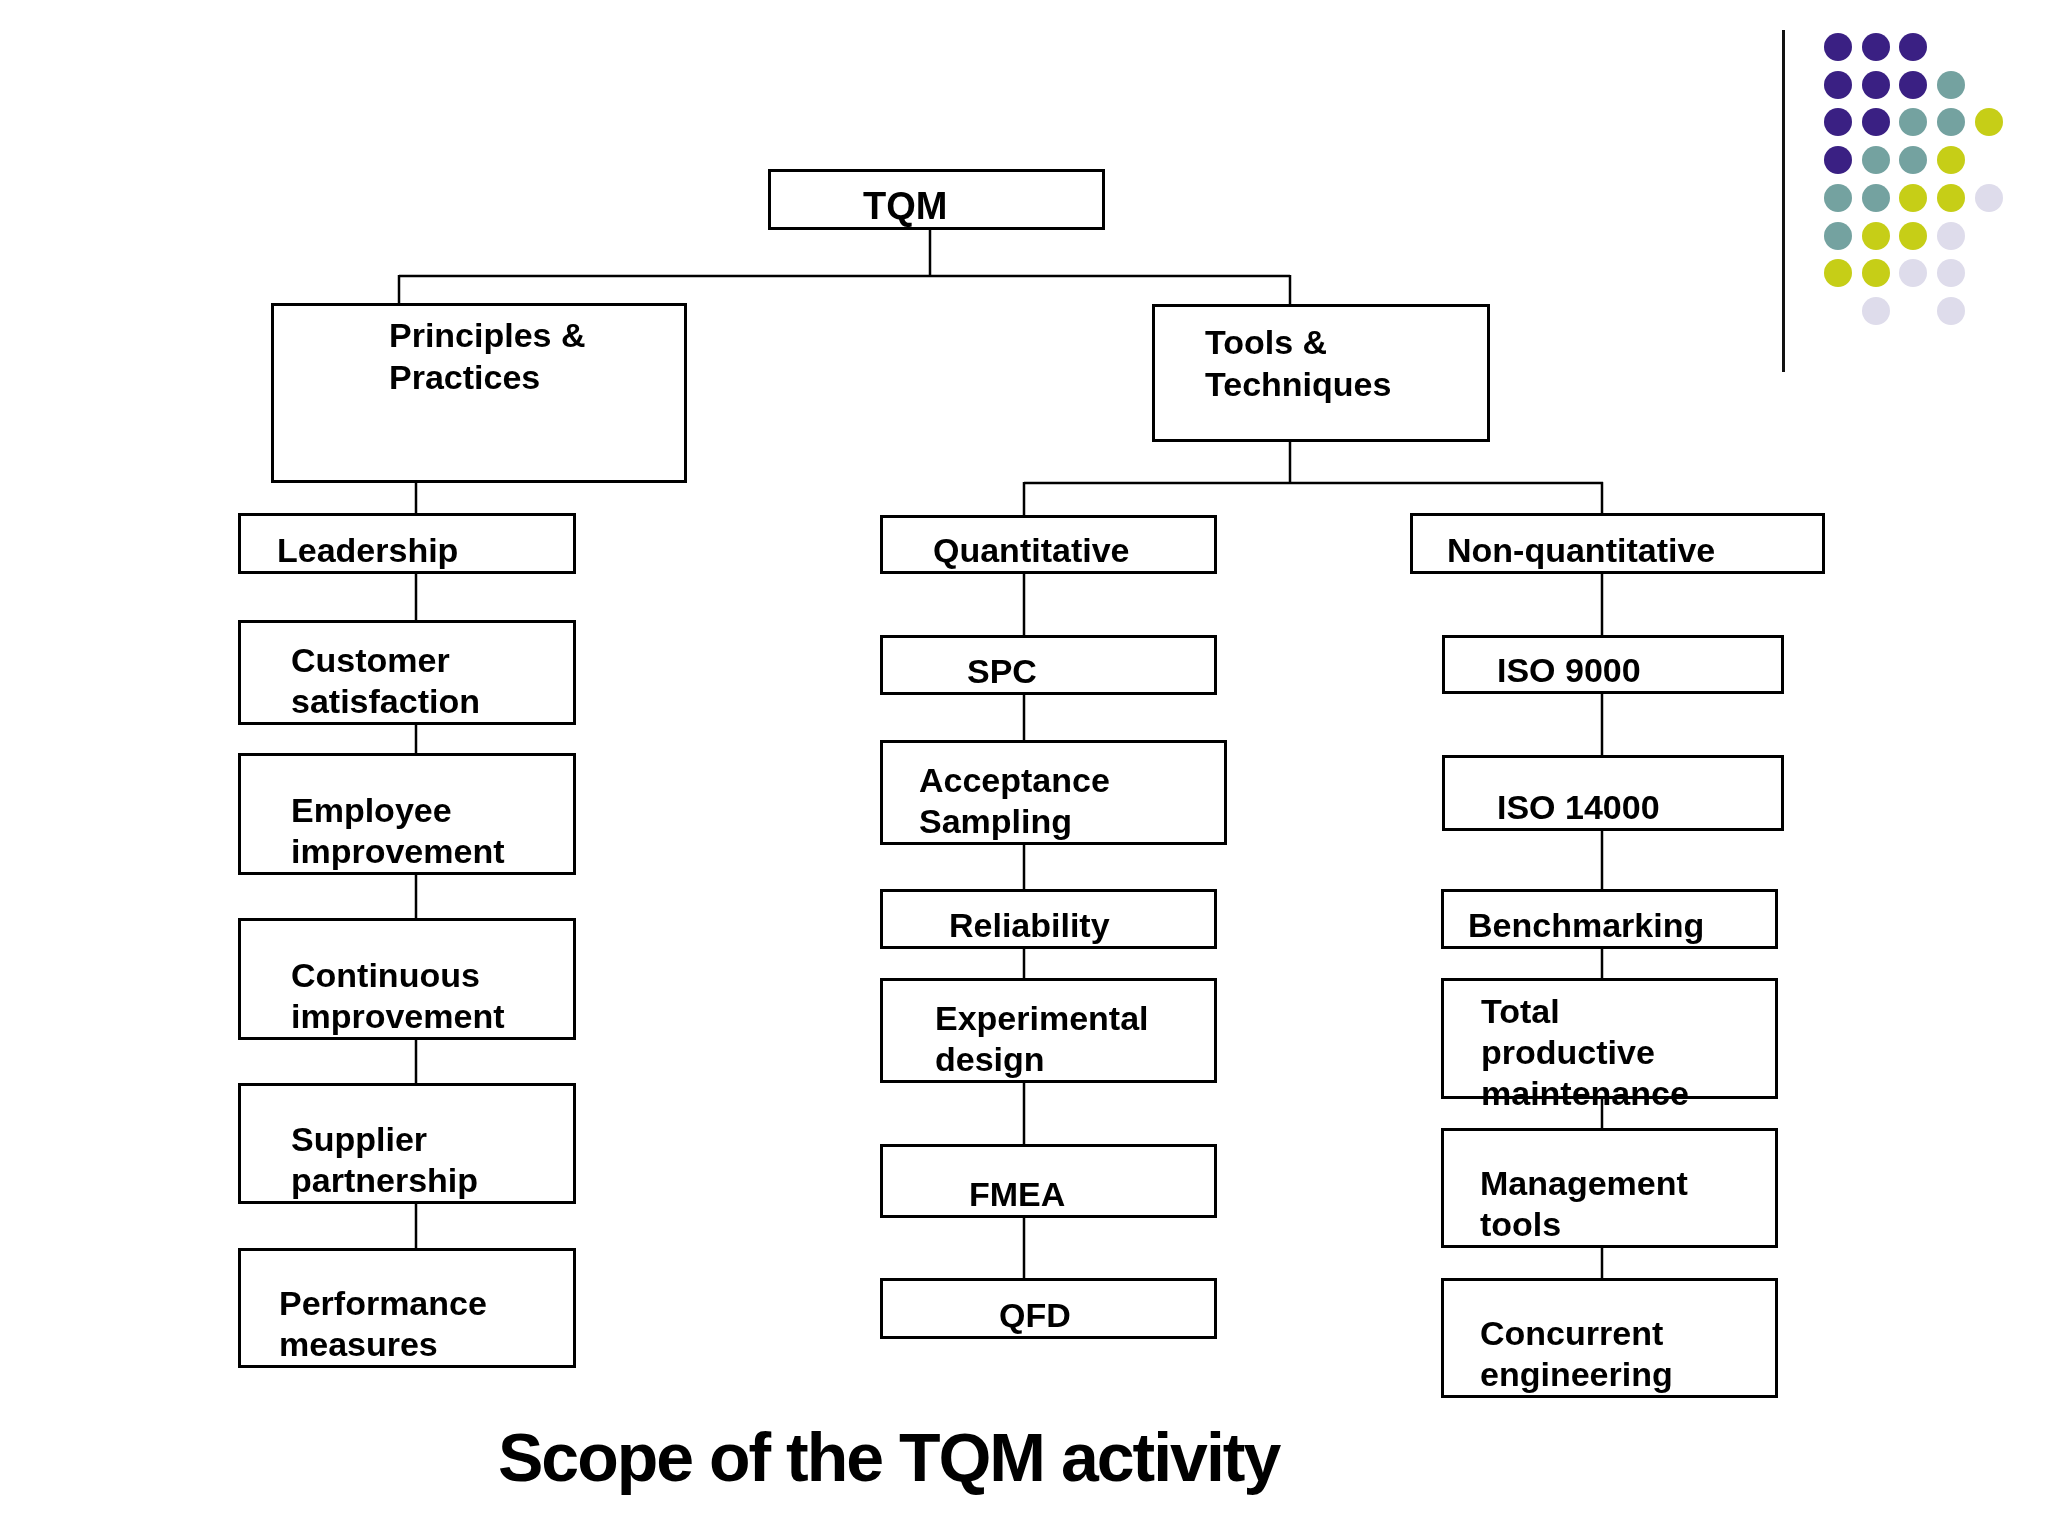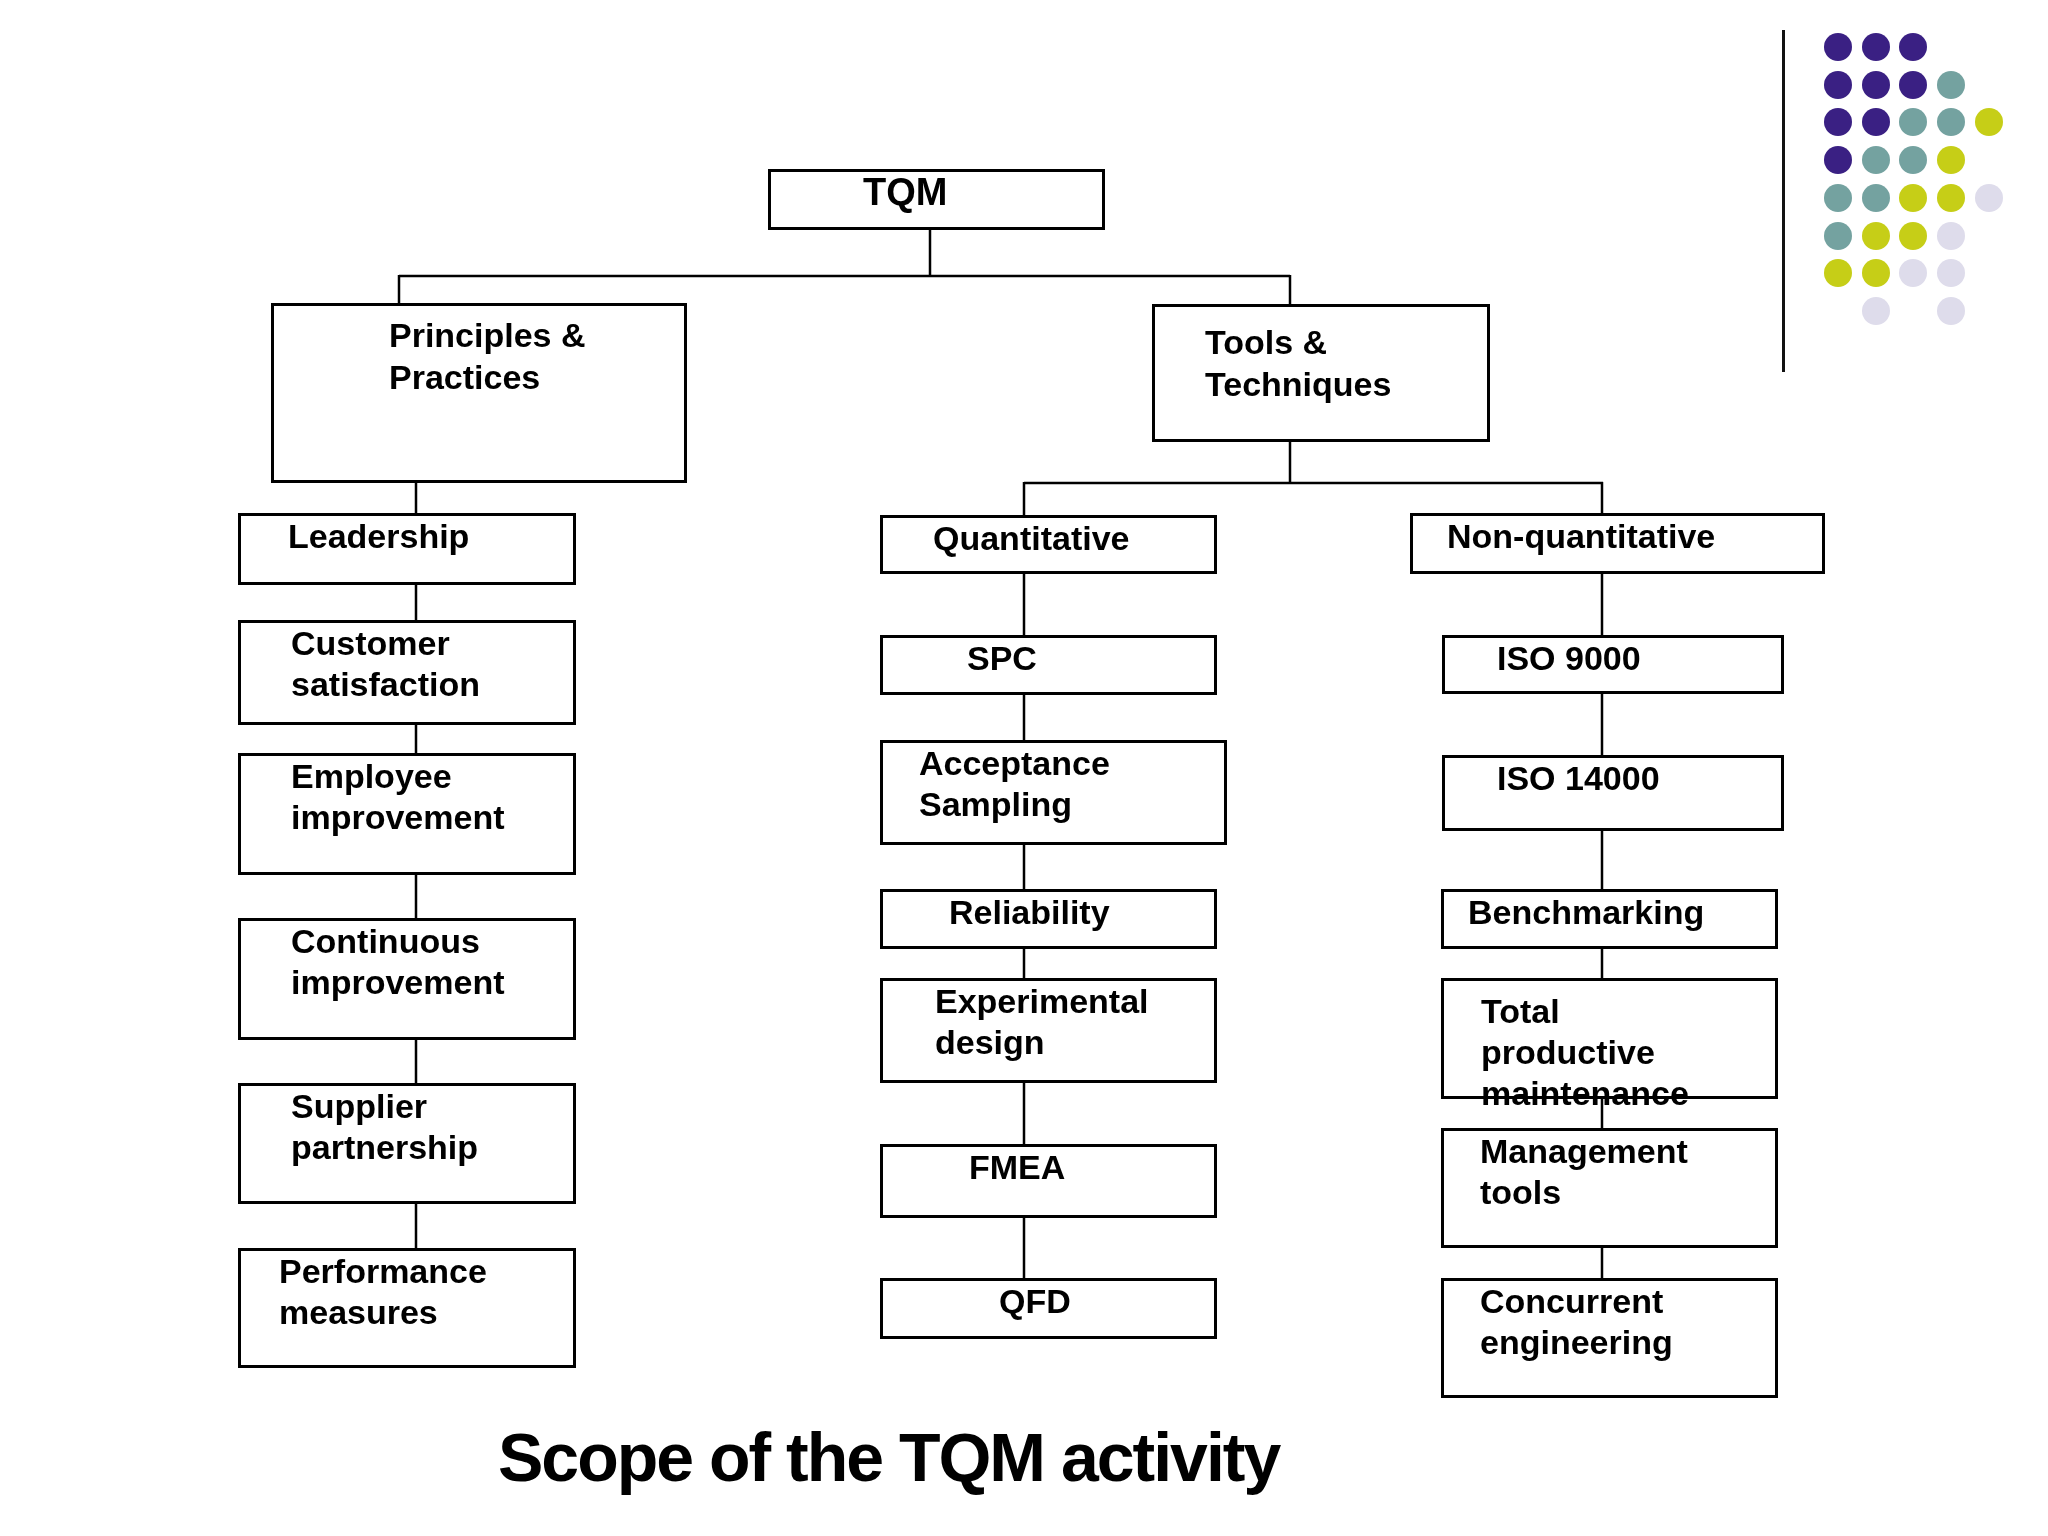--- a/index.html
+++ b/index.html
@@ -10,21 +10,21 @@
     font-family:"Liberation Sans","DejaVu Sans",sans-serif;
     overflow:hidden;
   }
   .box{
     position:absolute;
     box-sizing:border-box;
     border:3px solid #000;
     background:#fff;
     display:flex;
     flex-direction:column;
-    justify-content:flex-start;
+    justify-content:flex-end;
     font-weight:700;
     color:#000;
     font-size:34px;
     line-height:41px;
     z-index:2;
   }
   .box span{white-space:pre-line;display:block;}
   .box.top{justify-content:flex-start;}
   .box.overflow{overflow:visible;}
   #tqm-box{font-size:38px;}
@@ -89,21 +89,21 @@
   <div class="box top parent" style="left:271px;top:303px;width:416px;height:180px;padding-left:115px;padding-top:8px;">
     <span>Principles &amp;
 Practices</span>
   </div>
 
   <div class="box top parent" style="left:1152px;top:304px;width:338px;height:138px;padding-left:50px;padding-top:14px;">
     <span>Tools &amp;
 Techniques</span>
   </div>
 
-  <div class="box" style="left:238px;top:513px;width:338px;height:72px;padding-left:47px;">
+  <div class="box" style="left:238px;top:513px;width:338px;height:61px;padding-left:36px;">
     <span>Leadership</span>
   </div>
 
   <div class="box" style="left:238px;top:620px;width:338px;height:105px;padding-left:50px;">
     <span>Customer
 satisfaction</span>
   </div>
 
   <div class="box" style="left:238px;top:753px;width:338px;height:122px;padding-left:50px;">
     <span>Employee

